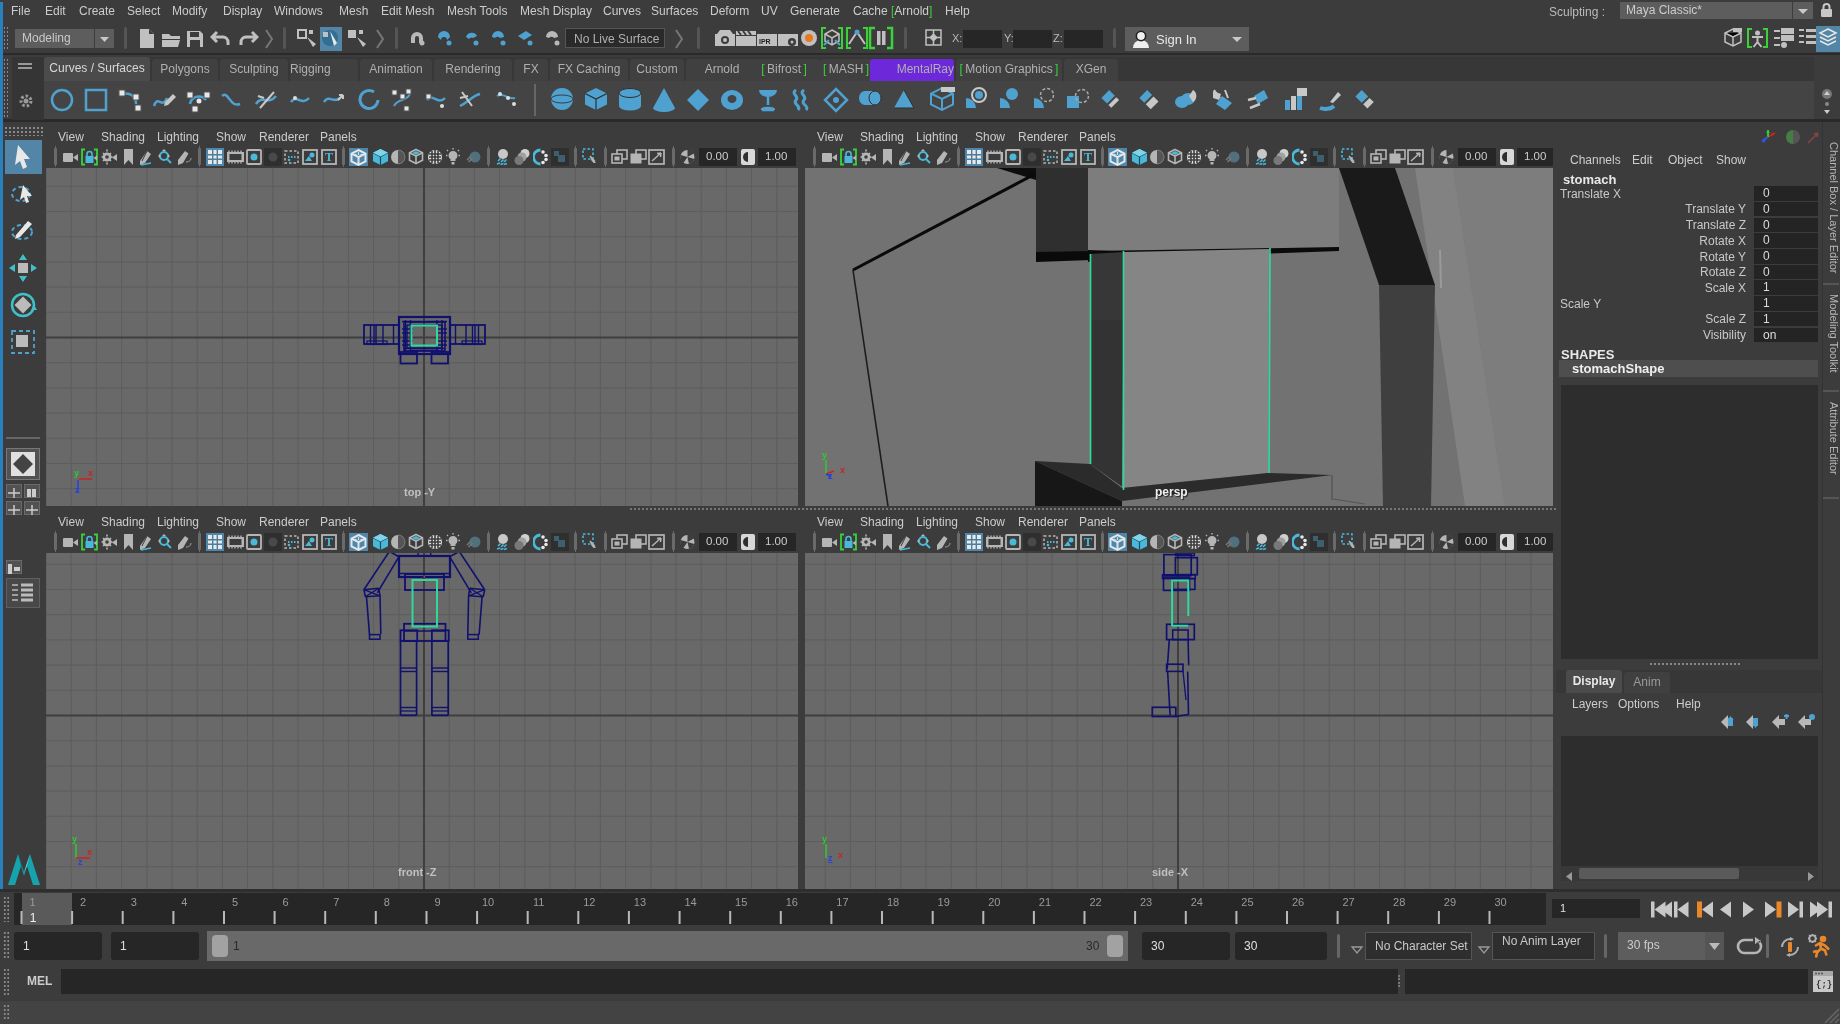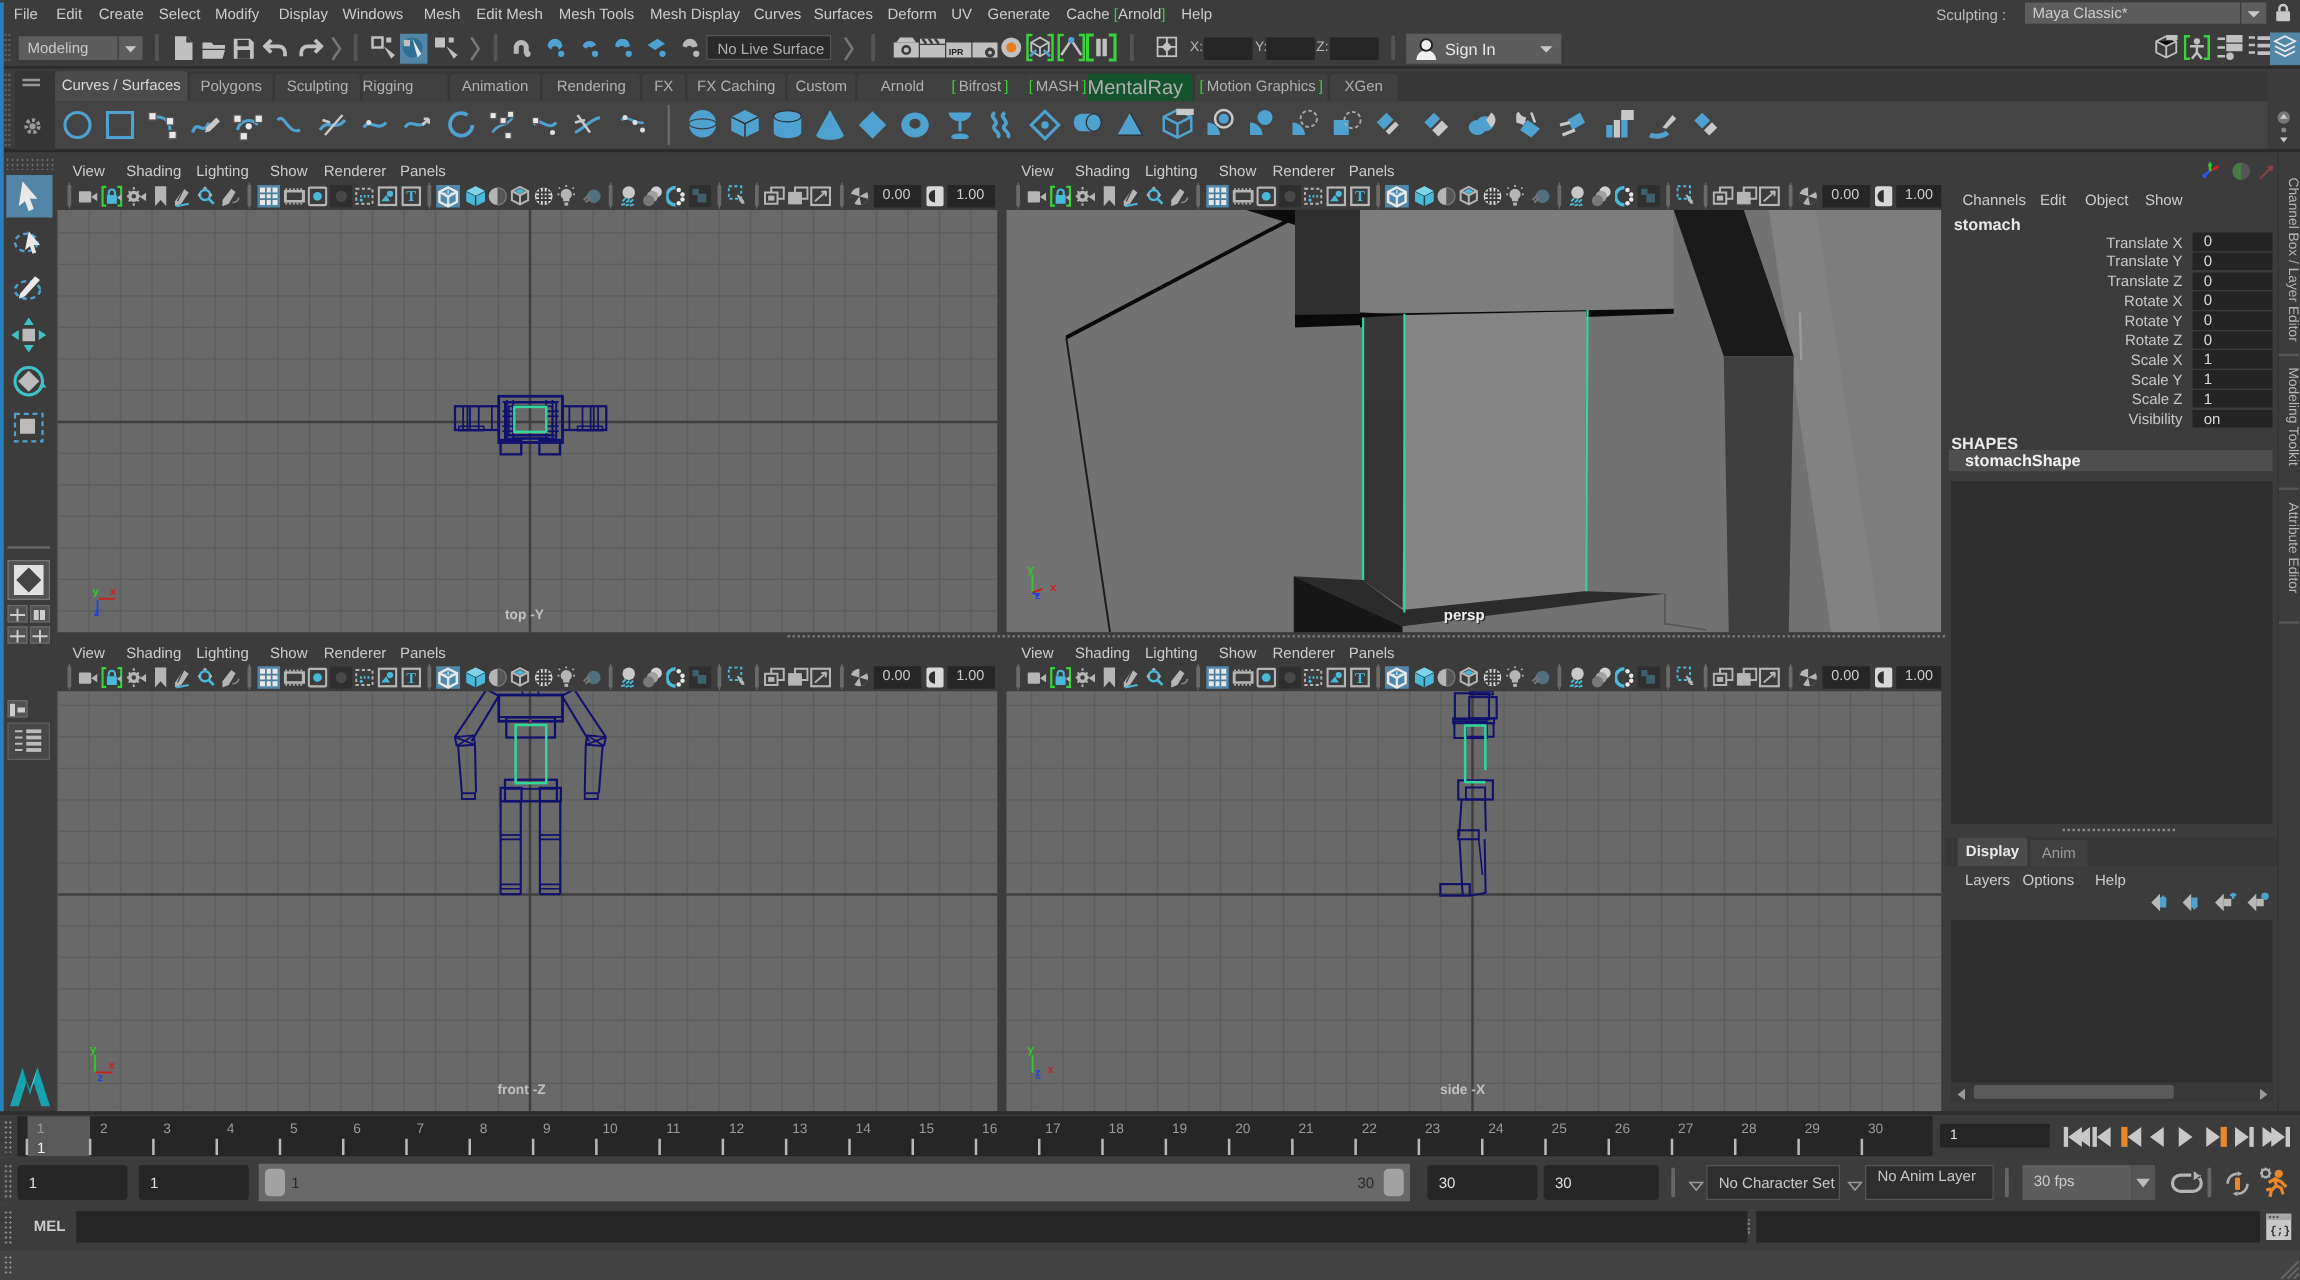--- a/index.html
+++ b/index.html
@@ -219,21 +219,21 @@
 <div class="abs" style="left:220px;top:59px;width:68px;height:22px;background:#404040;color:#b0b0b0;font-size:12px;text-align:center;padding-top:3px;border-radius:3px 3px 0 0">Sculpting</div>
 <div class="abs" style="left:290px;top:59px;width:68px;height:22px;background:#404040;color:#b0b0b0;font-size:12px;padding-top:3px;border-radius:3px 3px 0 0">Rigging</div>
 <div class="abs" style="left:360px;top:59px;width:72px;height:22px;background:#404040;color:#b0b0b0;font-size:12px;text-align:center;padding-top:3px;border-radius:3px 3px 0 0">Animation</div>
 <div class="abs" style="left:434px;top:59px;width:78px;height:22px;background:#404040;color:#b0b0b0;font-size:12px;text-align:center;padding-top:3px;border-radius:3px 3px 0 0">Rendering</div>
 <div class="abs" style="left:514px;top:59px;width:34px;height:22px;background:#404040;color:#b0b0b0;font-size:12px;text-align:center;padding-top:3px;border-radius:3px 3px 0 0">FX</div>
 <div class="abs" style="left:550px;top:59px;width:78px;height:22px;background:#404040;color:#b0b0b0;font-size:12px;text-align:center;padding-top:3px;border-radius:3px 3px 0 0">FX Caching</div>
 <div class="abs" style="left:630px;top:59px;width:54px;height:22px;background:#404040;color:#b0b0b0;font-size:12px;text-align:center;padding-top:3px;border-radius:3px 3px 0 0">Custom</div>
 <div class="abs" style="left:686px;top:59px;width:72px;height:22px;background:#404040;color:#b0b0b0;font-size:12px;text-align:center;padding-top:3px;border-radius:3px 3px 0 0">Arnold</div>
 <div class="abs" style="left:748px;top:59px;width:72px;height:22px;background:#404040;font-size:12px;text-align:center;padding-top:3px;border-radius:3px 3px 0 0;color:#39d239;white-space:nowrap;overflow:visible">[<span style="color:#b0b0b0"> Bifrost </span>]</div>
 <div class="abs" style="left:820px;top:59px;width:52px;height:22px;background:#404040;font-size:12px;text-align:center;padding-top:3px;border-radius:3px 3px 0 0;color:#39d239;white-space:nowrap;overflow:visible">[<span style="color:#b0b0b0"> MASH </span>]</div>
-<div class="abs" style="left:870px;top:59px;width:84px;height:22px;background:#14532d;color:#b0b0b0;font-size:16px;text-align:left;padding-top:3px;border-radius:3px 3px 0 0">MentalRay</div>
+<div class="abs" style="left:870px;top:59px;width:84px;height:22px;background:#6d28d9;color:#b0b0b0;font-size:12px;text-align:right;padding-top:3px;border-radius:3px 3px 0 0">MentalRay</div>
 <div class="abs" style="left:956px;top:59px;width:106px;height:22px;background:#404040;font-size:12px;text-align:center;padding-top:3px;border-radius:3px 3px 0 0;color:#39d239;white-space:nowrap;overflow:visible">[<span style="color:#b0b0b0"> Motion Graphics </span>]</div>
 <div class="abs" style="left:1064px;top:59px;width:54px;height:22px;background:#404040;color:#b0b0b0;font-size:12px;text-align:center;padding-top:3px;border-radius:3px 3px 0 0">XGen</div>
 <div class="abs" style="left:44px;top:81px;width:1770px;height:38px;background:#444444"></div>
 <div class="abs" style="left:48px;top:86px;width:28px;height:28px"><svg width="28" height="28">
       <circle cx="14" cy="14" r="10" fill="none" stroke="#4fa2cf" stroke-width="2.5"></circle>
     </svg></div>
 <div class="abs" style="left:82px;top:86px;width:28px;height:28px"><svg width="28" height="28">
       <rect x="4" y="4" width="20" height="20" fill="none" stroke="#4fa2cf" stroke-width="2.5"></rect>
     </svg></div>
 <div class="abs" style="left:116px;top:86px;width:28px;height:28px"><svg width="28" height="28">
@@ -1453,35 +1453,35 @@
       <path d="M15 4 l-4 0 l2 3 z" fill="#cc2222"></path>
 <circle cx="33" cy="8" r="7" fill="#555"></circle>
       <path d="M33 1 a7 7 0 0 0 0 14 z" fill="#3f8f3f" opacity="0.7"></path>
 <path d="M48 14 L58 4 M58 4 l-4 1 M58 4 l-1 4" stroke="#884444" stroke-width="1.5" fill="none"></path>
 </svg></div>
 <div class="abs" style="left:1570px;top:153px;font-size:12px;color:#ccc">Channels</div>
 <div class="abs" style="left:1632px;top:153px;font-size:12px;color:#ccc">Edit</div>
 <div class="abs" style="left:1668px;top:153px;font-size:12px;color:#ccc">Object</div>
 <div class="abs" style="left:1716px;top:153px;font-size:12px;color:#ccc">Show</div>
 <div class="abs" style="left:1563px;top:172px;font-size:13px;font-weight:bold;color:#e8e8e8">stomach</div>
-<div class="abs" style="left:1560px;top:186.7px;width:186px;text-align:right;font-size:12px;color:#c8c8c8">Translate X</div>
+<div class="abs" style="left:1560px;top:186.7px;width:186px;text-align:left;font-size:12px;color:#c8c8c8">Translate X</div>
 <div class="abs" style="left:1754px;top:186.2px;width:64px;height:14.5px;background:#242424;color:#dcdcdc;font-size:12px;padding:0 0 0 9px">0</div>
 <div class="abs" style="left:1560px;top:202.4px;width:186px;text-align:right;font-size:12px;color:#c8c8c8">Translate Y</div>
 <div class="abs" style="left:1754px;top:201.9px;width:64px;height:14.5px;background:#242424;color:#dcdcdc;font-size:12px;padding:0 0 0 9px">0</div>
 <div class="abs" style="left:1560px;top:218.1px;width:186px;text-align:right;font-size:12px;color:#c8c8c8">Translate Z</div>
 <div class="abs" style="left:1754px;top:217.6px;width:64px;height:14.5px;background:#242424;color:#dcdcdc;font-size:12px;padding:0 0 0 9px">0</div>
 <div class="abs" style="left:1560px;top:233.8px;width:186px;text-align:right;font-size:12px;color:#c8c8c8">Rotate X</div>
 <div class="abs" style="left:1754px;top:233.3px;width:64px;height:14.5px;background:#242424;color:#dcdcdc;font-size:12px;padding:0 0 0 9px">0</div>
 <div class="abs" style="left:1560px;top:249.5px;width:186px;text-align:right;font-size:12px;color:#c8c8c8">Rotate Y</div>
 <div class="abs" style="left:1754px;top:249.0px;width:64px;height:14.5px;background:#242424;color:#dcdcdc;font-size:12px;padding:0 0 0 9px">0</div>
 <div class="abs" style="left:1560px;top:265.2px;width:186px;text-align:right;font-size:12px;color:#c8c8c8">Rotate Z</div>
 <div class="abs" style="left:1754px;top:264.7px;width:64px;height:14.5px;background:#242424;color:#dcdcdc;font-size:12px;padding:0 0 0 9px">0</div>
 <div class="abs" style="left:1560px;top:280.9px;width:186px;text-align:right;font-size:12px;color:#c8c8c8">Scale X</div>
 <div class="abs" style="left:1754px;top:280.4px;width:64px;height:14.5px;background:#242424;color:#dcdcdc;font-size:12px;padding:0 0 0 9px">1</div>
-<div class="abs" style="left:1560px;top:296.6px;width:186px;text-align:right;font-size:12px;color:#c8c8c8">Scale Y</div>
+<div class="abs" style="left:1560px;top:296.6px;width:186px;text-align:left;font-size:12px;color:#c8c8c8">Scale Y</div>
 <div class="abs" style="left:1754px;top:296.1px;width:64px;height:14.5px;background:#242424;color:#dcdcdc;font-size:12px;padding:0 0 0 9px">1</div>
 <div class="abs" style="left:1560px;top:312.3px;width:186px;text-align:right;font-size:12px;color:#c8c8c8">Scale Z</div>
 <div class="abs" style="left:1754px;top:311.8px;width:64px;height:14.5px;background:#242424;color:#dcdcdc;font-size:12px;padding:0 0 0 9px">1</div>
 <div class="abs" style="left:1560px;top:328.0px;width:186px;text-align:right;font-size:12px;color:#c8c8c8">Visibility</div>
 <div class="abs" style="left:1754px;top:327.5px;width:64px;height:14.5px;background:#242424;color:#dcdcdc;font-size:12px;padding:0 16px 0 9px">on</div>
 <div class="abs" style="left:1561px;top:347px;font-size:13px;font-weight:bold;color:#e8e8e8">SHAPES</div>
 <div class="abs" style="left:1559px;top:360px;width:259px;height:17px;background:#4e4e4e;color:#f0f0f0;font-size:13px;font-weight:bold;padding:1px 0 0 13px">stomachShape</div>
 <div class="abs" style="left:1561px;top:385px;width:257px;height:274px;background:#2d2d2d"></div>
 <div class="abs" style="left:1650px;top:663px;width:90px;height:1px;border-top:2px dotted #888"></div>
 <div class="abs" style="left:1556px;top:670px;width:284px;height:23px;background:#373737"></div>

